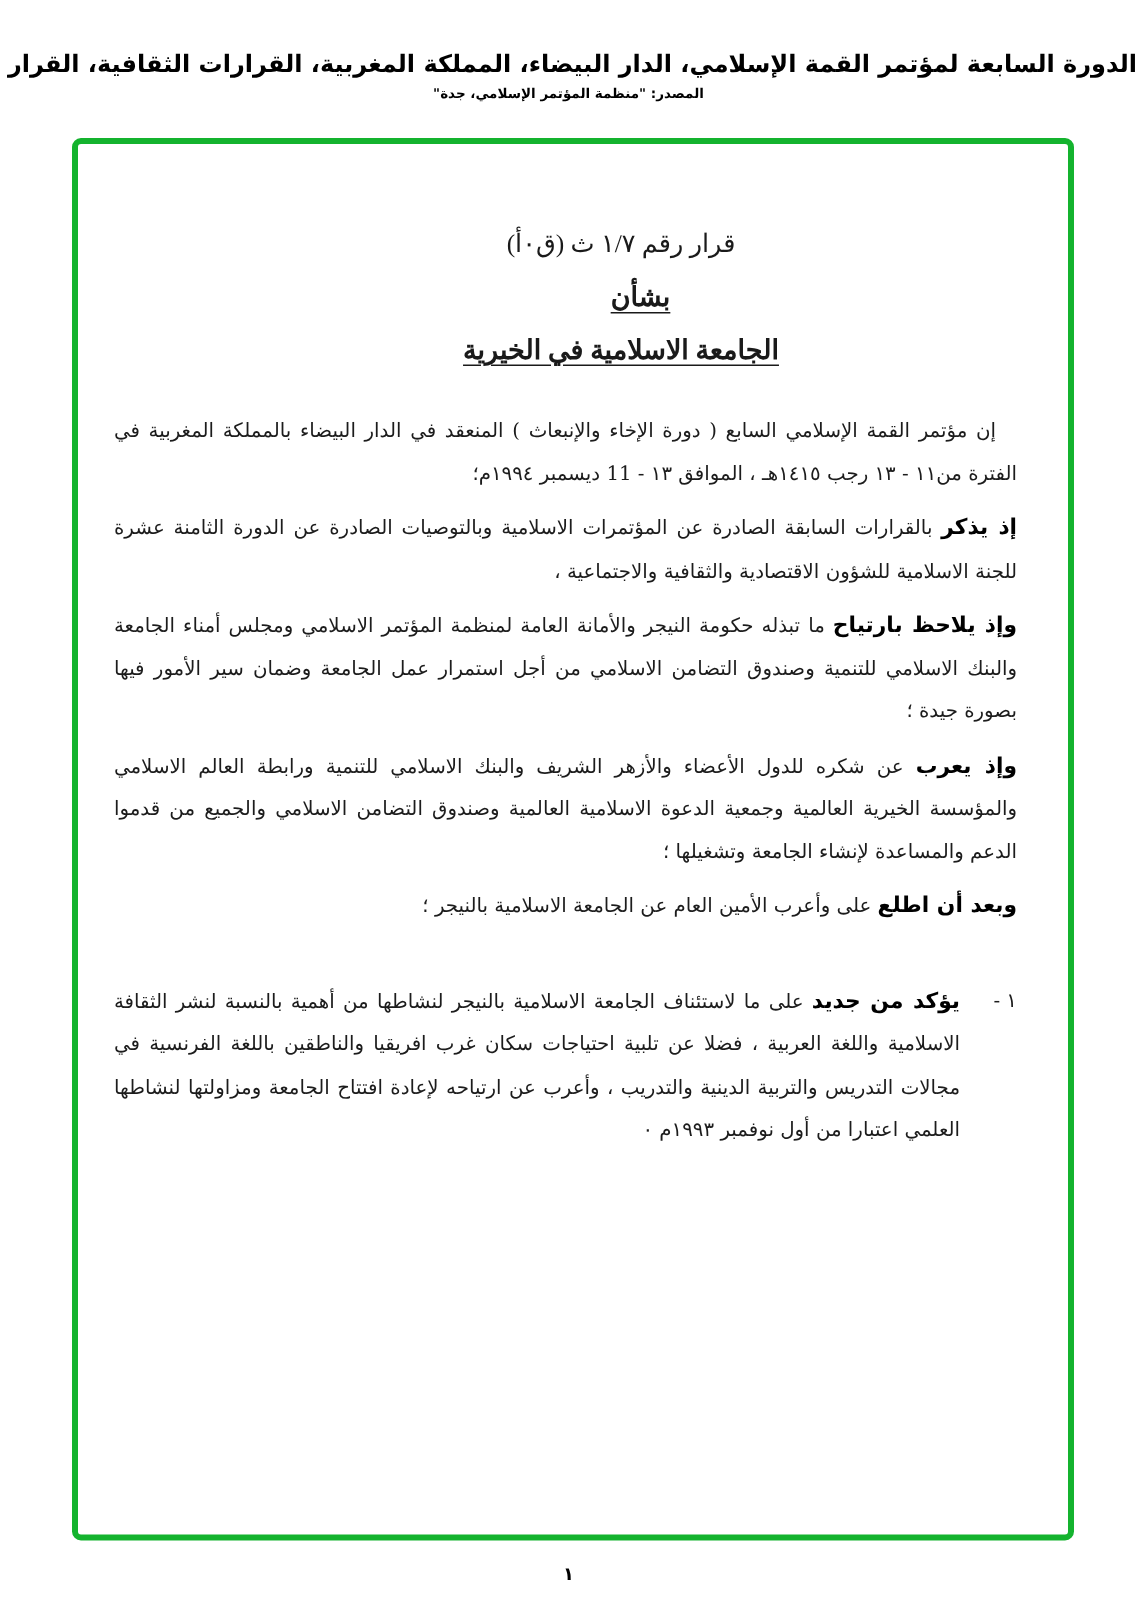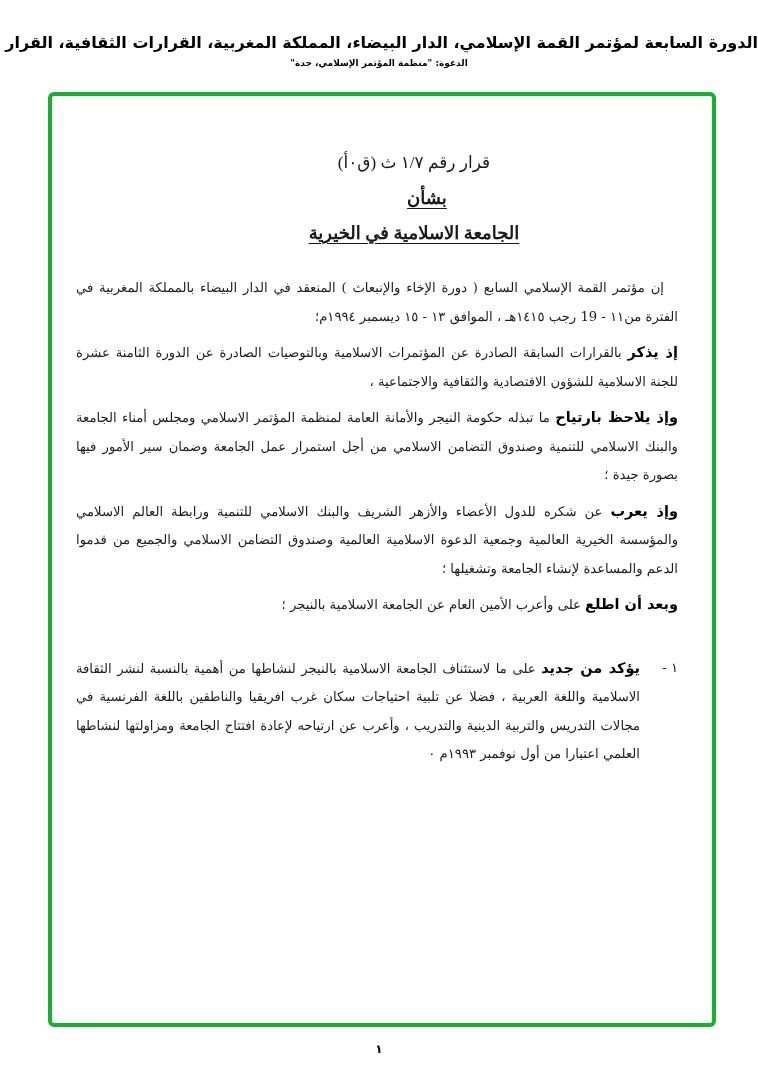--- a/index.html
+++ b/index.html
@@ -115,34 +115,34 @@
       font-weight: bold;
       color: #000;
     }
   </style>
 </head>
 <body>
 
 <div class="page-header">
   <div class="header-title">الدورة السابعة لمؤتمر القمة الإسلامي، الدار البيضاء، المملكة المغربية، القرارات الثقافية، القرار الرقم ١/٧-ث (ق.أ)</div>
   <div class="header-source">
-    <span>الدعوة:</span>
+    <span>المصدر:</span>
     <span>"منظمة المؤتمر الإسلامي، جدة"</span>
   </div>
 </div>
 
 <div class="frame"></div>
 
 <div class="doc">
   <div class="doc-heading h-resolution">قرار رقم ١/٧ ث (ق٠أ)</div>
   <div class="doc-heading h-about">بشأن</div>
   <div class="doc-heading h-subject">الجامعة الاسلامية في الخيرية</div>
 
   <div class="body-text">
-    <p class="para first">إن مؤتمر القمة الإسلامي السابع ( دورة الإخاء والإنبعاث ) المنعقد في الدار البيضاء بالمملكة المغربية في الفترة من١١ - 19 رجب ١٤١٥هـ ، الموافق ١٣ - ١٥ ديسمبر ١٩٩٤م؛</p>
+    <p class="para first">إن مؤتمر القمة الإسلامي السابع ( دورة الإخاء والإنبعاث ) المنعقد في الدار البيضاء بالمملكة المغربية في الفترة من١١ - ١٣ رجب ١٤١٥هـ ، الموافق ١٣ - 11 ديسمبر ١٩٩٤م؛</p>
 
     <p class="para">
       <span class="lead">إذ يذكر</span><span> بالقرارات السابقة الصادرة عن المؤتمرات الاسلامية وبالتوصيات الصادرة عن الدورة الثامنة عشرة للجنة الاسلامية للشؤون الاقتصادية والثقافية والاجتماعية ،</span>
     </p>
     <p class="para">
       <span class="lead">وإذ يلاحظ بارتياح</span><span> ما تبذله حكومة النيجر والأمانة العامة لمنظمة المؤتمر الاسلامي ومجلس أمناء الجامعة والبنك الاسلامي للتنمية وصندوق التضامن الاسلامي من أجل استمرار عمل الجامعة وضمان سير الأمور فيها بصورة جيدة ؛</span>
     </p>
     <p class="para">
       <span class="lead">وإذ يعرب</span><span> عن شكره للدول الأعضاء والأزهر الشريف والبنك الاسلامي للتنمية ورابطة العالم الاسلامي والمؤسسة الخيرية العالمية وجمعية الدعوة الاسلامية العالمية وصندوق التضامن الاسلامي والجميع من قدموا الدعم والمساعدة لإنشاء الجامعة وتشغيلها ؛</span>
     </p>

